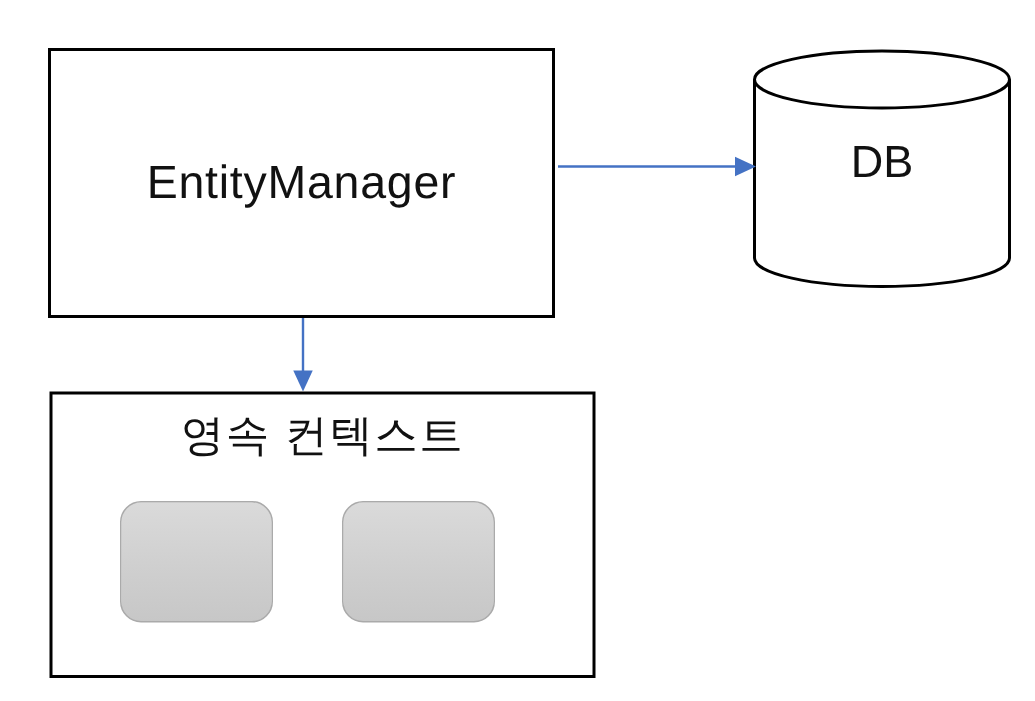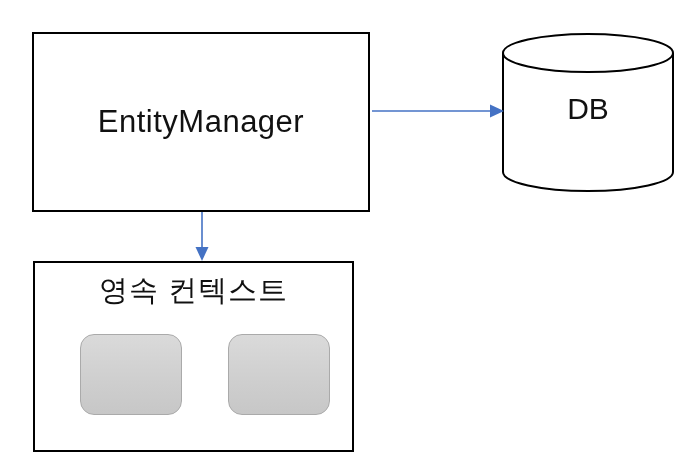--- a/index.html
+++ b/index.html
@@ -44,21 +44,21 @@
     position: absolute;
     left: 503px; top: 92px;
     width: 170px;
     text-align: center;
     font-size: 30px;
     font-weight: 300;
     color: #111111;
   }
   .pc-box {
     left: 33px; top: 261px;
-    width: 321px; height: 191px;
+    width: 364px; height: 191px;
   }
   .pc-title {
     position: absolute;
     left: 0; top: 8px;
     width: 100%;
     text-align: center;
     font-size: 29px;
     font-weight: 400;
     color: #111111;
     letter-spacing: 1px;

